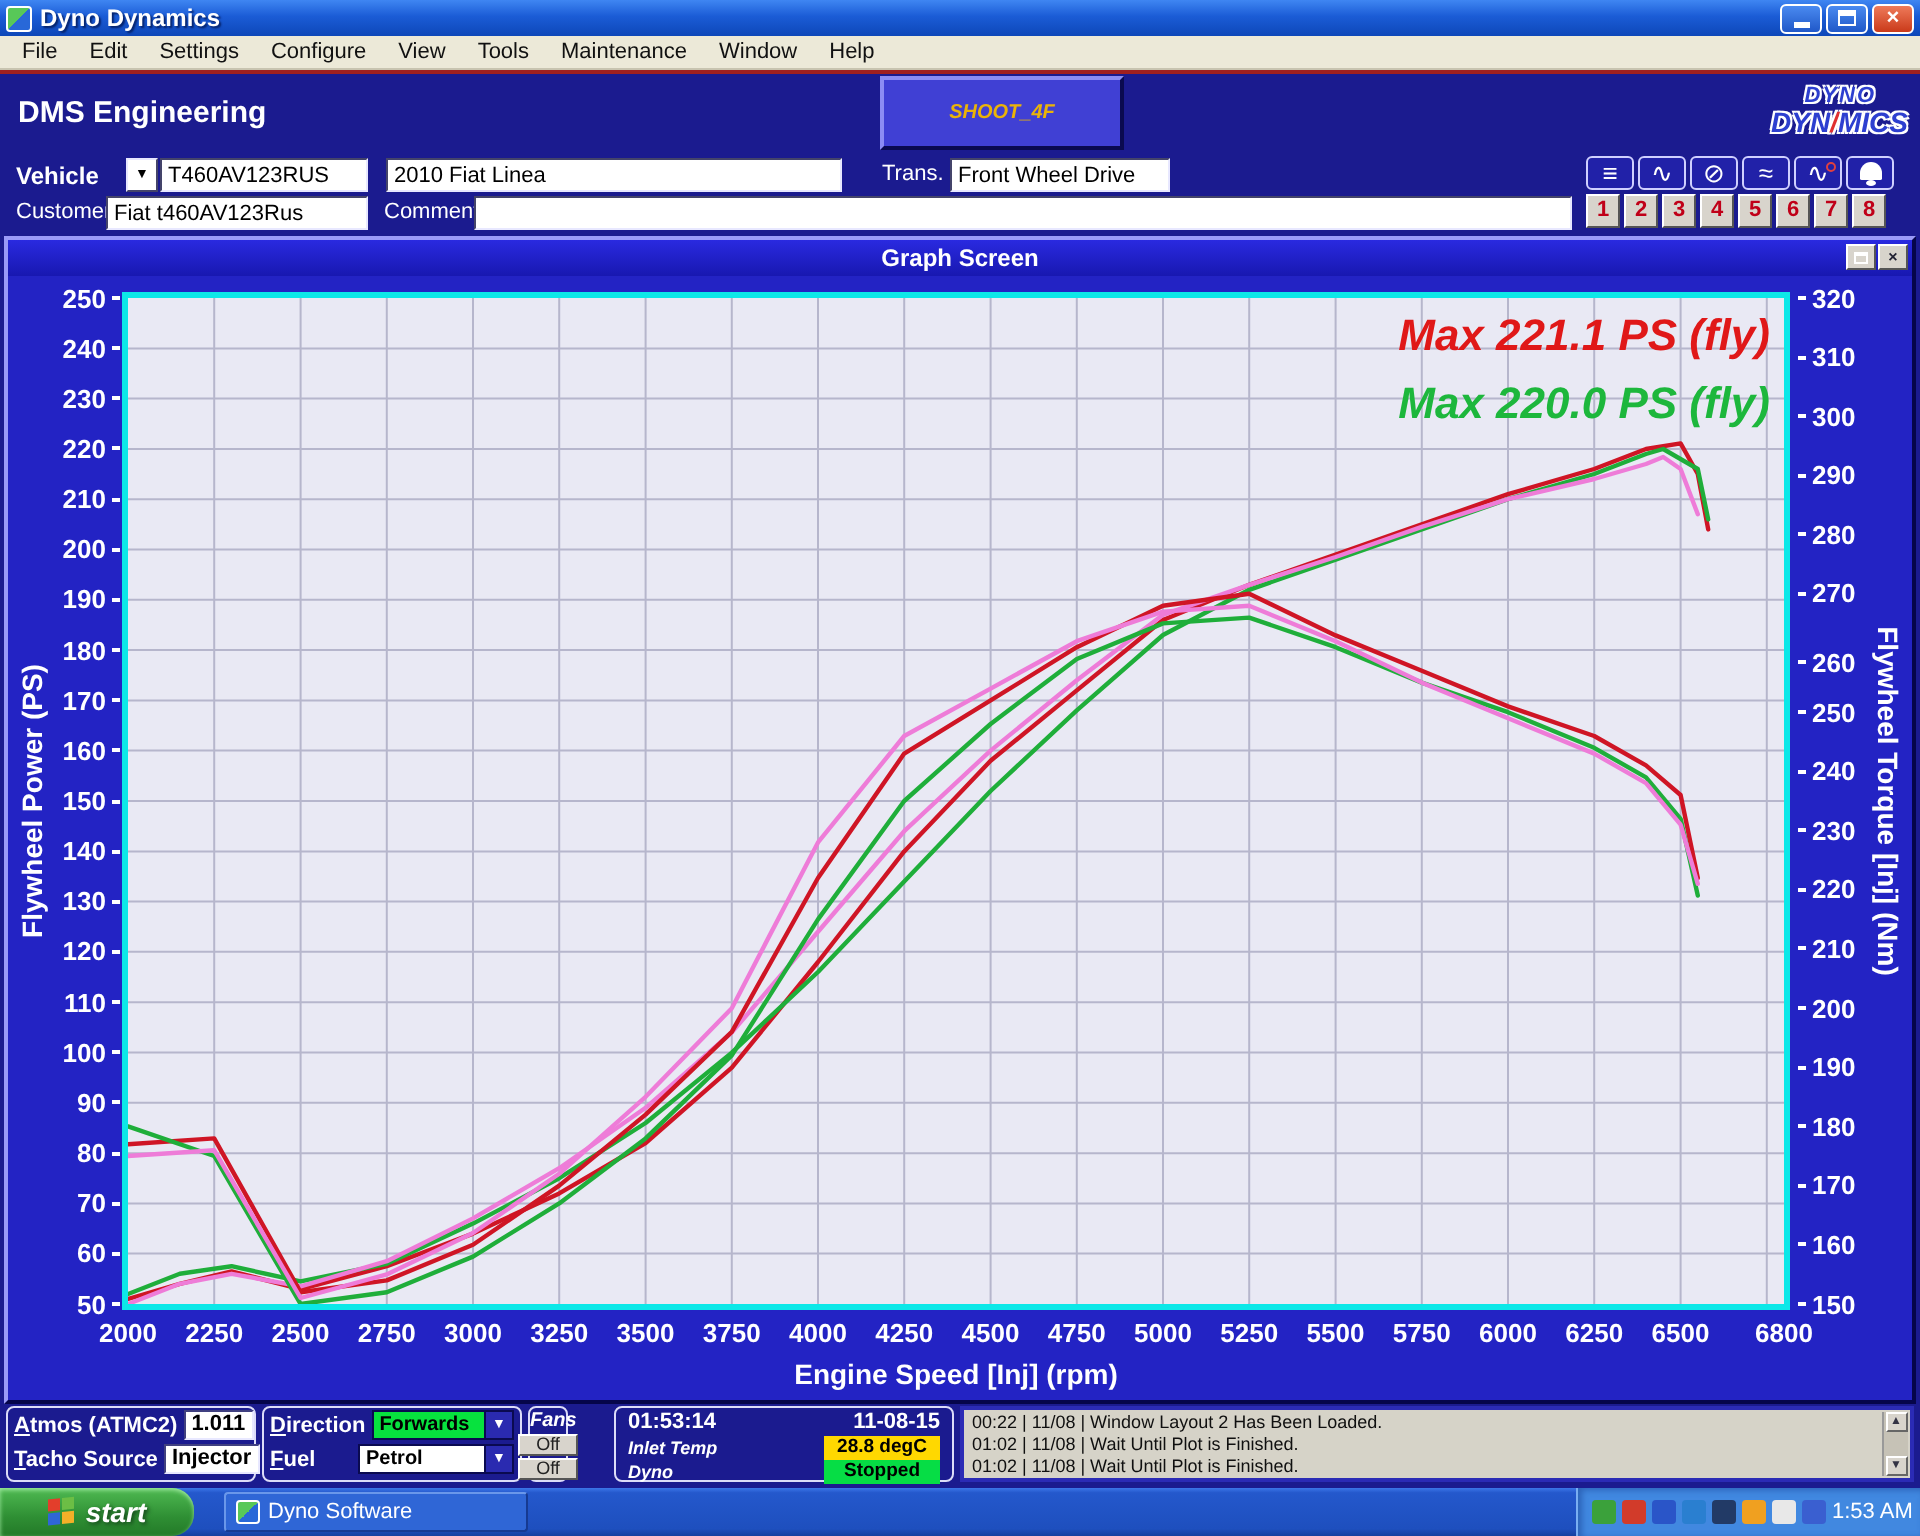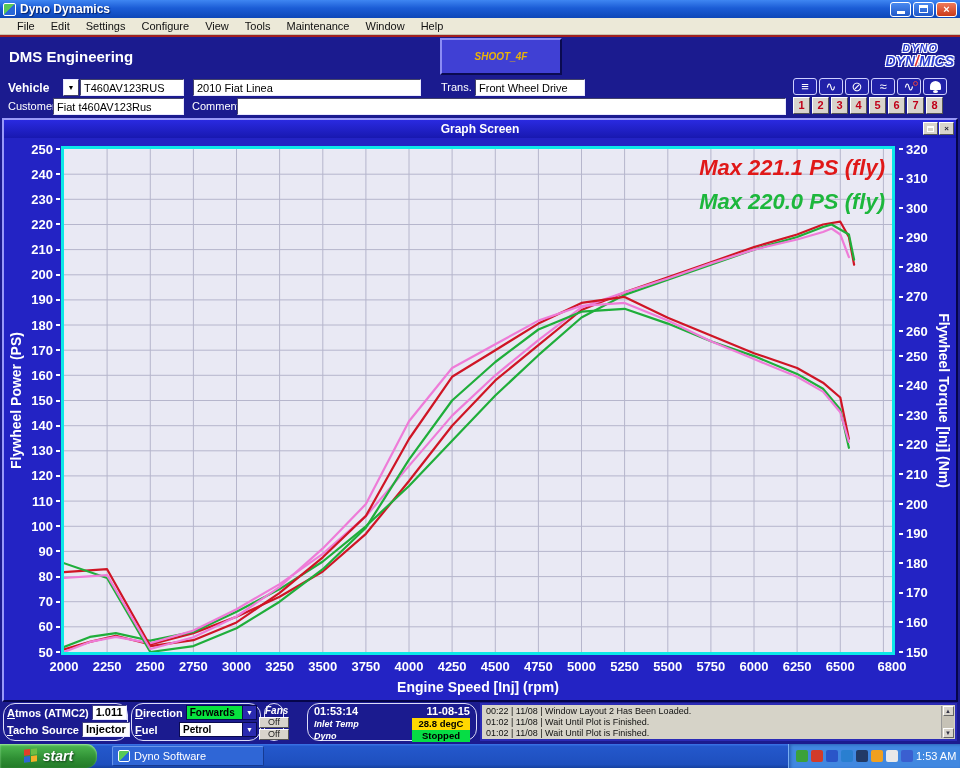--- a/index.html
+++ b/index.html
@@ -17,21 +17,21 @@
   .win-controls{margin-left:auto;display:flex;gap:2px}
   .win-btn{width:21px;height:15px;border:1px solid #fff;border-radius:3px;
     background:linear-gradient(180deg,#4a8af0,#2058c8);display:flex;align-items:center;justify-content:center;
     color:#fff;font-size:11px;font-weight:bold;line-height:1}
   .win-btn.close{background:linear-gradient(180deg,#ee7a5a,#ca3a1a)}
   .minbar{width:8px;height:3px;background:#fff;margin-top:7px}
   .restbox{width:9px;height:8px;border:1px solid #fff;border-top:3px solid #fff}
 
   
   .menubar{position:absolute;left:0;top:18px;width:960px;height:17px;background:#ece9d8;
-    display:flex;align-items:center;padding-left:9px;border-bottom:1px solid #c8c4b0}
+    display:flex;align-items:center;padding-left:3px;border-bottom:1px solid #c8c4b0}
   .menu-item{font-size:11px;color:#111;padding:2px 8px}
   .redline{position:absolute;left:0;top:35px;width:960px;height:2px;background:#a02020}
 
   
   .brandbar{position:absolute;left:0;top:37px;width:960px;height:39px;background:#1b1b8f}
   .company{position:absolute;left:9px;top:11px;color:#fff;font-size:15px;font-weight:bold}
   .preset-display{position:absolute;left:440px;top:1px;width:122px;height:37px;background:#4040d4;
     border:2px solid;border-color:#8c8cf4 #0a0a50 #0a0a50 #8c8cf4;
     display:flex;align-items:center;justify-content:center}
   .preset-display span{color:#eab308;font-size:10px;font-weight:bold;font-style:italic}
@@ -85,21 +85,21 @@
   .ytick.right i{margin-right:3px}
   .xtick{position:absolute;top:521px;width:60px;text-align:center;color:#fff;font-weight:bold;font-size:13px}
   .xtitle{position:absolute;left:60px;top:541px;width:828px;text-align:center;color:#fff;font-weight:bold;font-size:14px}
   .ytitle-left{position:absolute;left:4px;top:514px;width:503px;height:16px;transform:rotate(-90deg);
     transform-origin:0 0;text-align:center;color:#fff;font-weight:bold;font-size:14px}
   .ytitle-right{position:absolute;left:948px;top:11px;width:503px;height:16px;transform:rotate(90deg);
     transform-origin:0 0;text-align:center;color:#fff;font-weight:bold;font-size:14px}
 
   
   .statusbar{position:absolute;left:0;top:702px;width:960px;height:42px;background:#1b1b8f}
-  .spanel{position:absolute;border:1px solid #dcdcf8;border-radius:12px;background:#1b1b8f;color:#fff}
+  .spanel{position:absolute;border:1px solid #dcdcf8;border-radius:4px;background:#1b1b8f;color:#fff}
   .srow{display:flex;align-items:center;height:17px;padding:0 3px;gap:3px}
   .slabel{font-size:11px;font-weight:bold;white-space:nowrap;display:block}
   .slabel::first-letter{text-decoration:underline}
   .sfield{background:#fff;color:#000;font-weight:bold;font-size:11px;border:1px solid;
     border-color:#404080 #e8e8ff #e8e8ff #404080;height:15px;line-height:13px;padding:0 3px;
     text-align:right;margin-left:auto}
   .sel{display:flex;height:15px;border:1px solid #0a0a50;margin-left:auto;width:78px}
   .sel .val{flex:1;font-size:10px;font-weight:bold;color:#000;padding:1px 3px;line-height:12px;background:#fff}
   .sel .val.green{background:#07e23e}
   .sel .arrow{width:14px;background:#2a2ab0;color:#fff;font-size:7px;display:flex;align-items:center;

